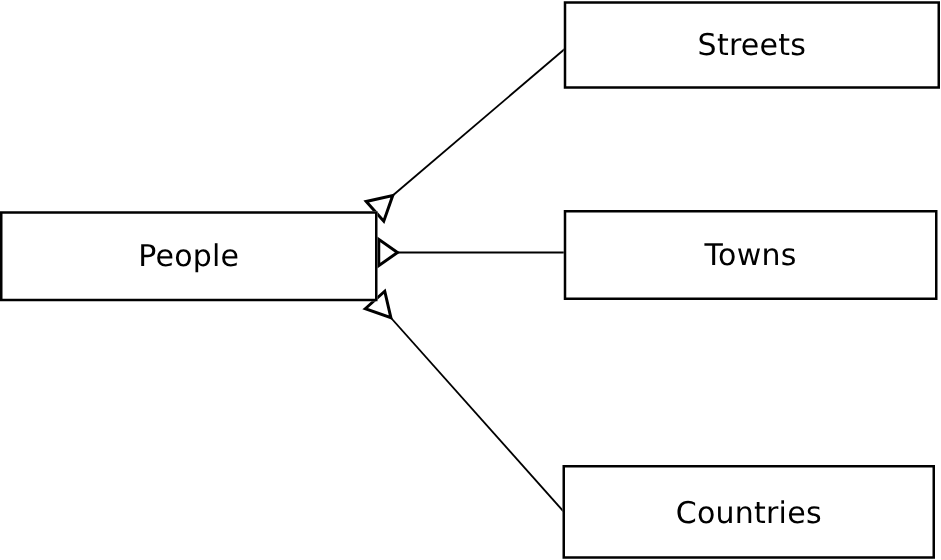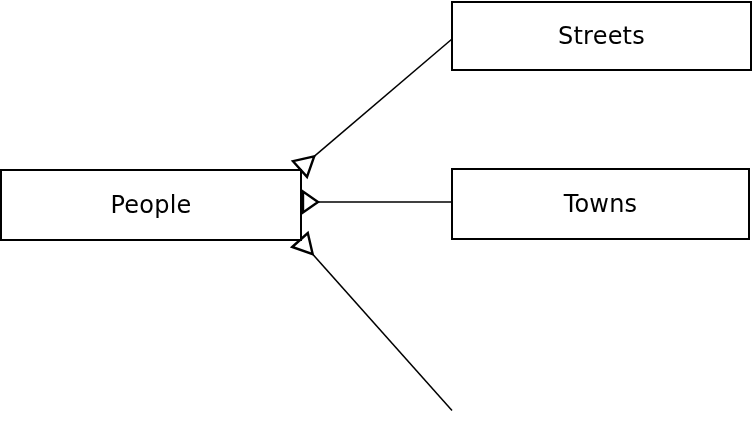--- a/index.html
+++ b/index.html
@@ -66,14 +66,17 @@
   </div>
 
   <div class="node node-people">
     <span class="node-label">People</span>
   </div>
 
   <div class="node node-towns">
     <span class="node-label">Towns</span>
   </div>
 
+  <div class="node node-countries">
+    <span class="node-label">Countries</span>
+  </div>
 
 </div>
 
 </body></html>

